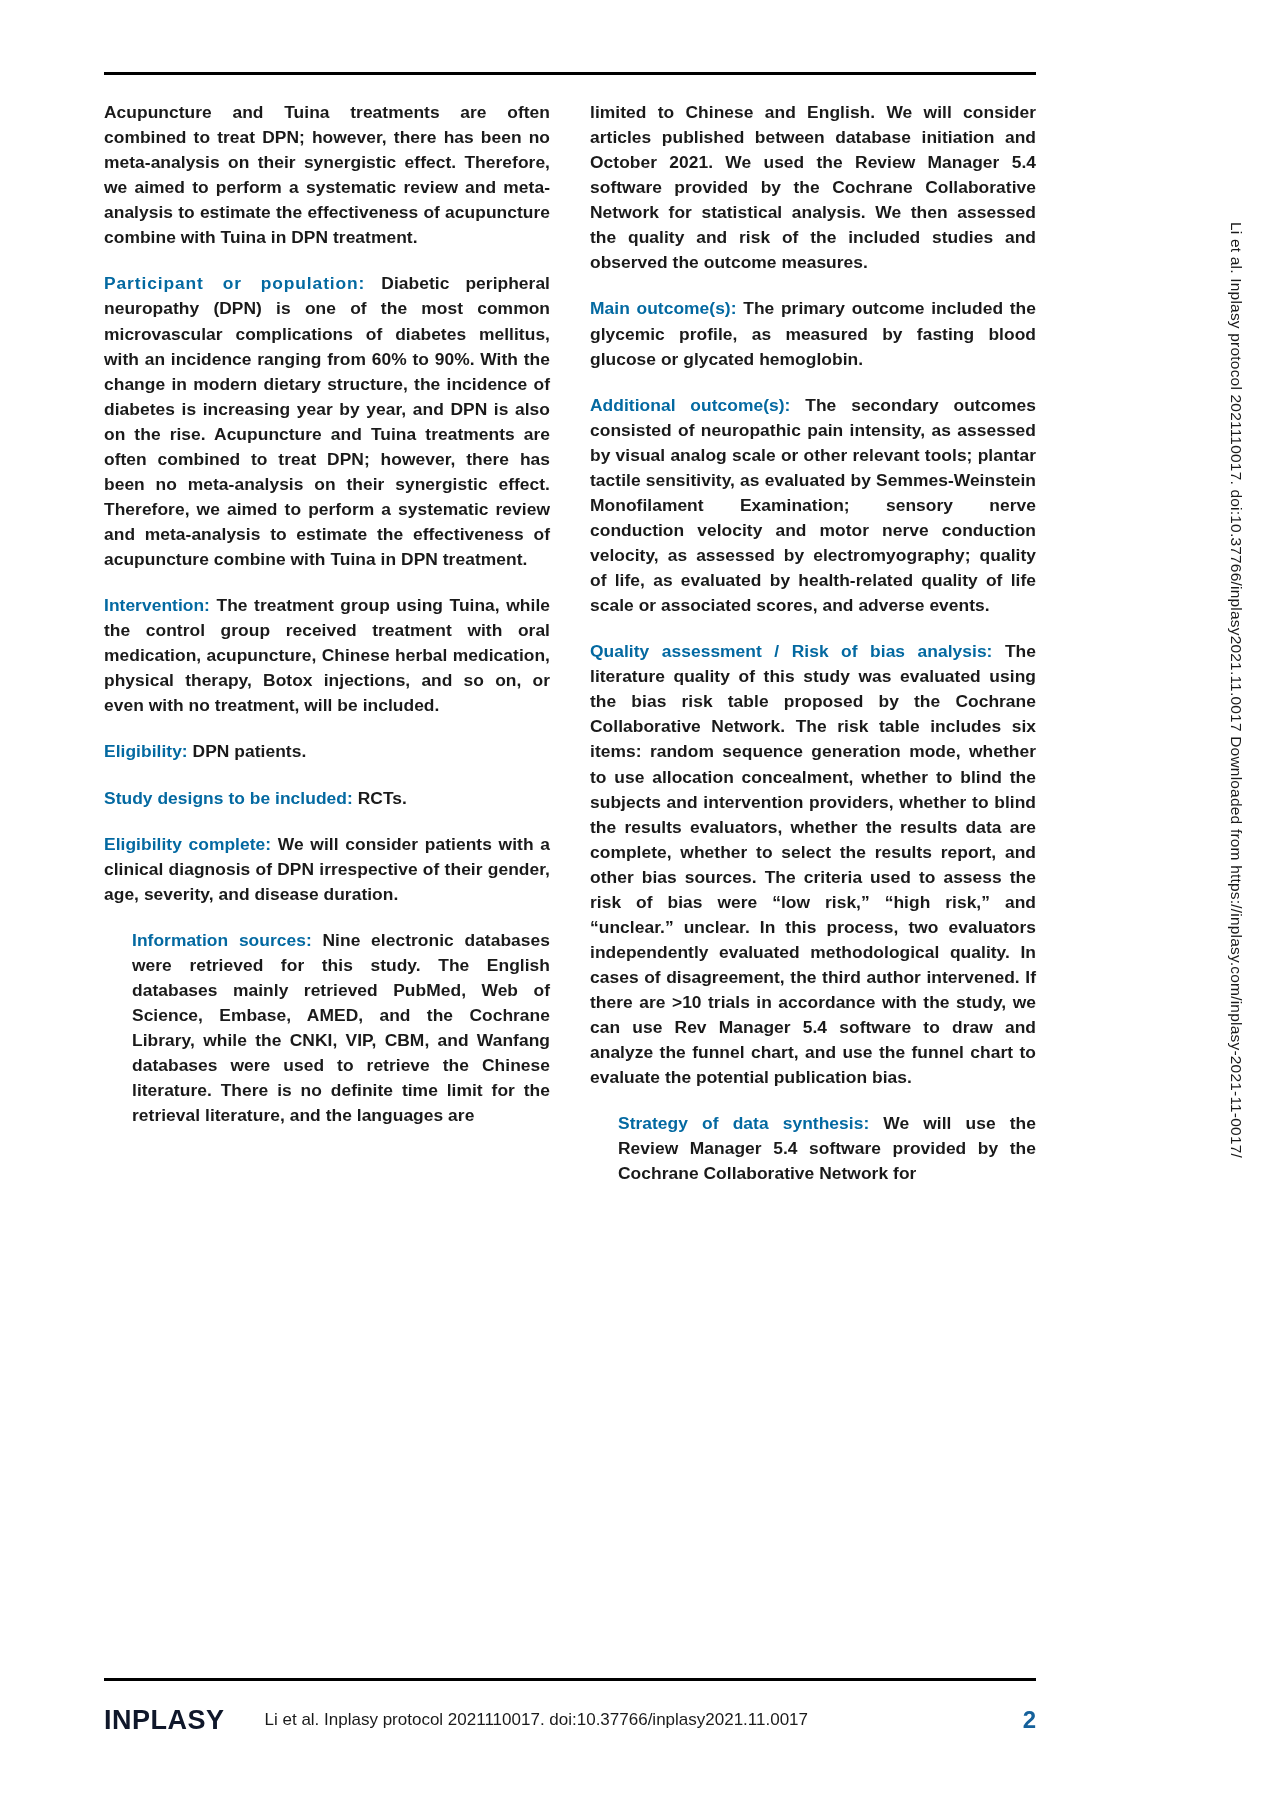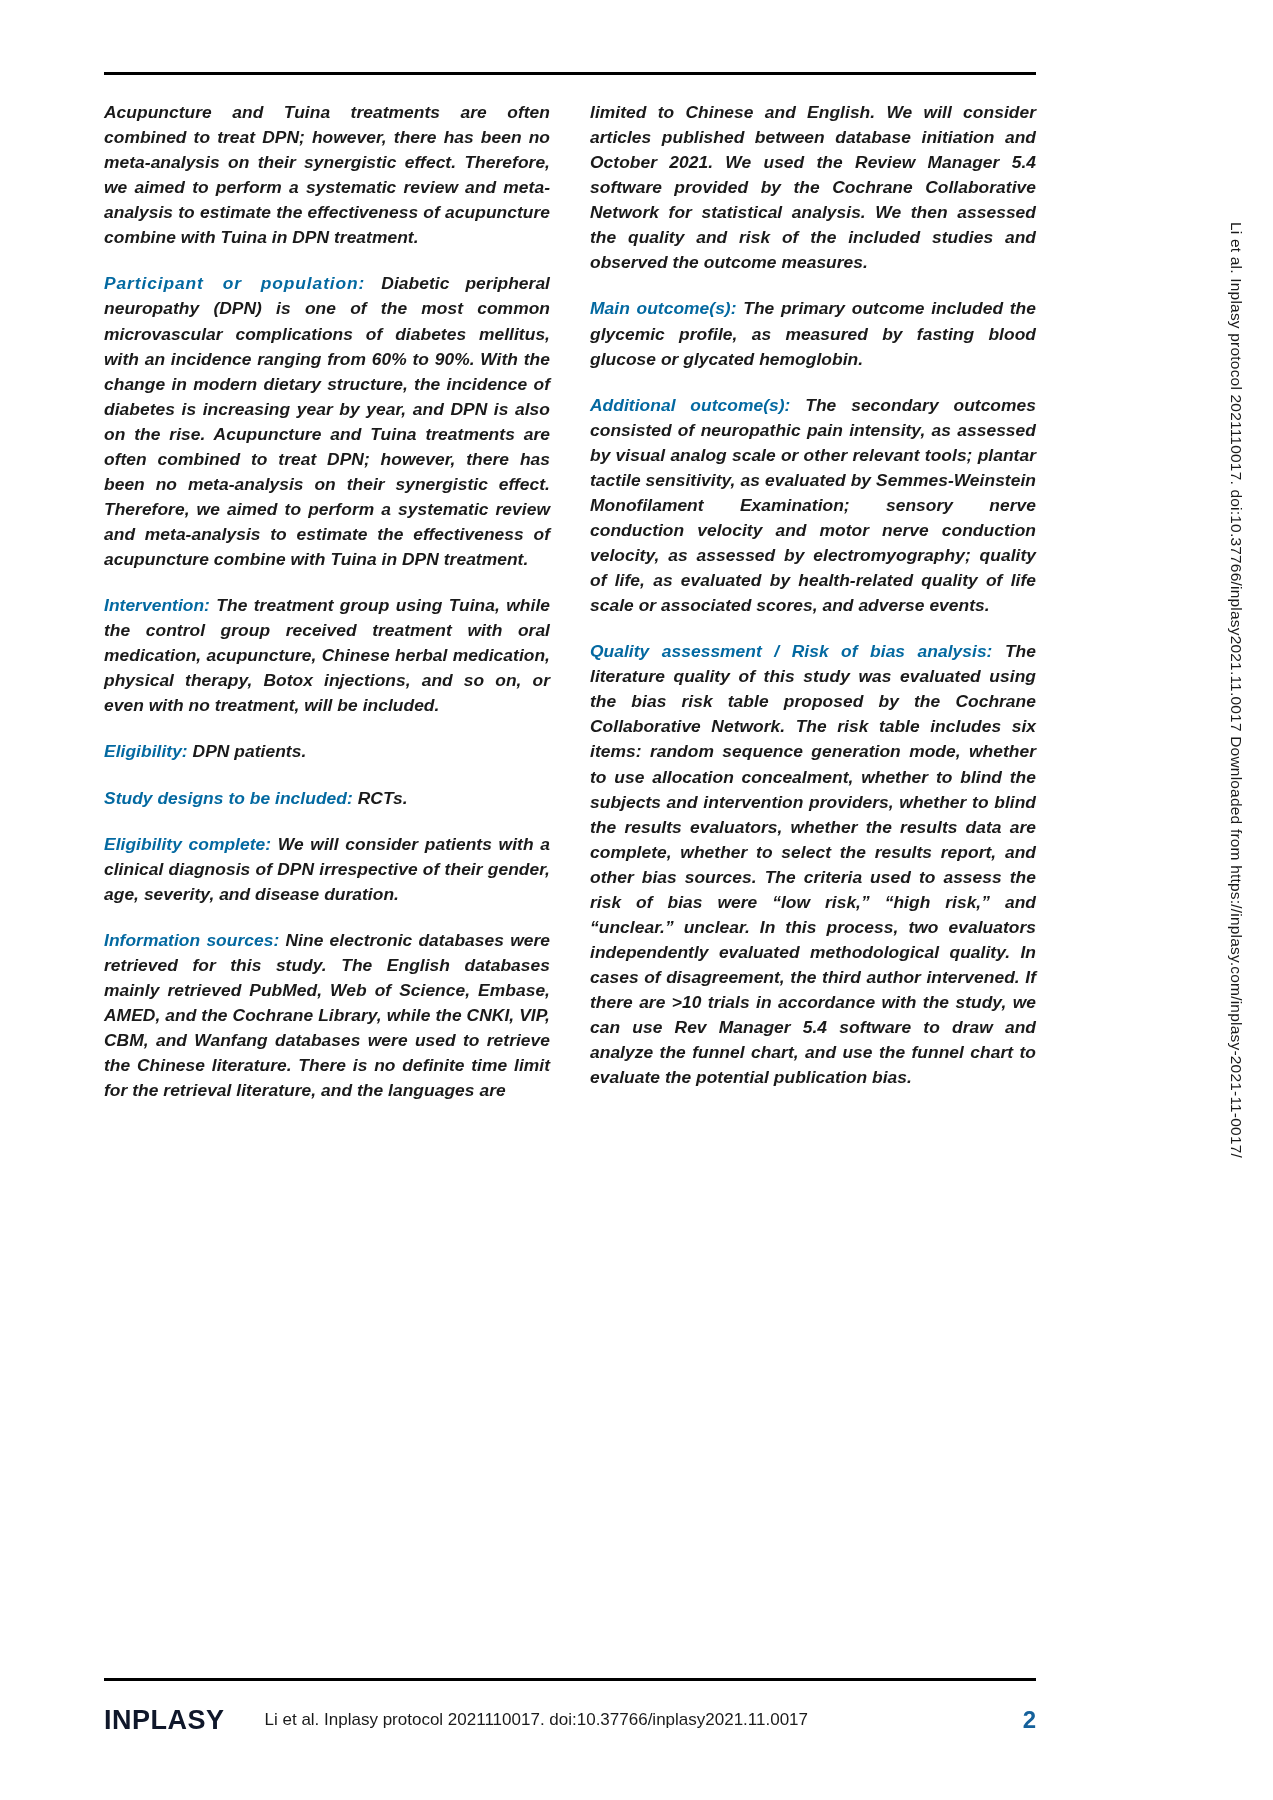--- a/index.html
+++ b/index.html
@@ -40,28 +40,27 @@
     display: flex;
     gap: 40px;
   }
   .col {
     width: 446px;
     font-size: 17.4px;
     line-height: 1.44;
     text-align: justify;
     font-weight: bold;
     letter-spacing: 0.05px;
-    font-style: italic;
   }
   .col p {
     margin: 0 0 21px 0;
     text-align: justify;
     text-justify: inter-word;
   }
-  .col p.last { margin-bottom: 0; }
+  .col p.last { margin-bottom: 0; margin-left: 28px; }
   .heading {
     color: #15619b;
     font-weight: bold;
     margin: 0 0 21px 0;
     font-size: 17.4px;
   }
   .lbl {
     color: #0369a1;
     font-weight: bold;
   }
@@ -146,20 +145,21 @@
 
     <div class="col">
       <p>limited to Chinese and English. We will consider articles published between database initiation and October 2021. We used the Review Manager 5.4 software provided by the Cochrane Collaborative Network for statistical analysis. We then assessed the quality and risk of the included studies and observed the outcome measures.</p>
 
       <p><span class="lbl">Main outcome(s):</span><span> The primary outcome included the glycemic profile, as measured by fasting blood glucose or glycated hemoglobin.</span></p>
 
       <p><span class="lbl">Additional outcome(s):</span><span> The secondary outcomes consisted of neuropathic pain intensity, as assessed by visual analog scale or other relevant tools; plantar tactile sensitivity, as evaluated by Semmes-Weinstein Monofilament Examination; sensory nerve conduction velocity and motor nerve conduction velocity, as assessed by electromyography; quality of life, as evaluated by health-related quality of life scale or associated scores, and adverse events.</span></p>
 
       <p><span class="lbl">Quality assessment / Risk of bias analysis:</span><span> The literature quality of this study was evaluated using the bias risk table proposed by the Cochrane Collaborative Network. The risk table includes six items: random sequence generation mode, whether to use allocation concealment, whether to blind the subjects and intervention providers, whether to blind the results evaluators, whether the results data are complete, whether to select the results report, and other bias sources. The criteria used to assess the risk of bias were “low risk,” “high risk,” and “unclear.” unclear. In this process, two evaluators independently evaluated methodological quality. In cases of disagreement, the third author intervened. If there are &gt;10 trials in accordance with the study, we can use Rev Manager 5.4 software to draw and analyze the funnel chart, and use the funnel chart to evaluate the potential publication bias.</span></p>
 
+      <p class="last"><span class="lbl">Strategy of data synthesis:</span><span> We will use the Review Manager 5.4 software provided by the Cochrane Collaborative Network for</span></p>
     </div>
 
   </div>
 
   <div class="side-note">
     <div class="side-note-inner">Li et al. Inplasy protocol 2021110017. doi:10.37766/inplasy2021.11.0017 Downloaded from https://inplasy.com/inplasy-2021-11-0017/</div>
   </div>
 
   <div class="footer">
     <span class="brand">INPLASY</span>

